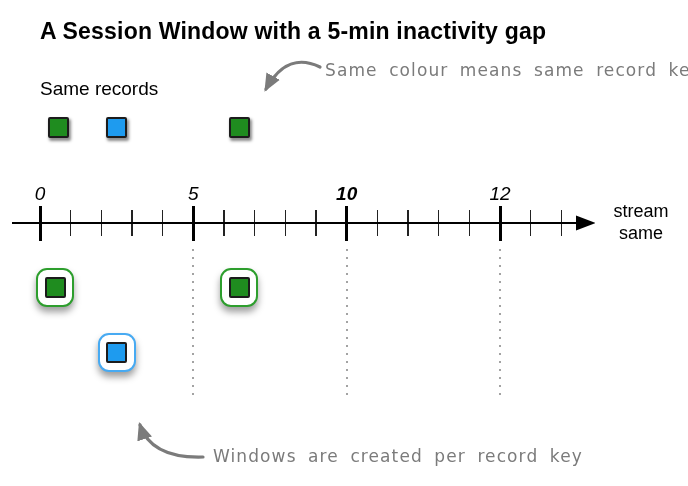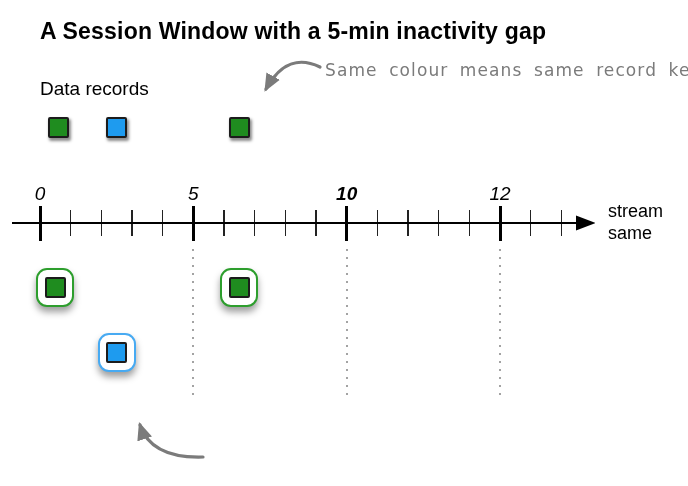--- a/index.html
+++ b/index.html
@@ -41,37 +41,37 @@
   .window .record{position:static;box-shadow:none;}
   .tick{
     position:absolute;background:#222;width:1.5px;height:26px;top:210px;
   }
   .tick.major{background:#000;width:3px;height:35px;top:206px;}
   .tick-label{
     position:absolute;top:183px;width:40px;text-align:center;
     font-size:19px;font-style:italic;color:#000;
   }
   .axis-caption{
-    position:absolute;left:608px;top:201px;width:66px;
+    position:absolute;left:608px;top:201px;width:66px;text-align:center;
     font-size:18px;color:#000;line-height:1.2;
   }
   .dotted-line{
     position:absolute;width:2px;top:249px;height:148px;
     background:repeating-linear-gradient(to bottom,var(--dots) 0 2.5px,transparent 2.5px 8px);
   }
   .svg-overlay{position:absolute;left:0;top:0;width:688px;height:486px;pointer-events:none;}
 </style>
 </head>
 <body>
 
 <div class="canvas">
 
   <div class="title">A Session Window with a 5-min inactivity gap</div>
 
-  <div class="records-label">Data records</div>
+  <div class="records-label">Same records</div>
 
   <div id="records-row">
       <div class="record green" style="left: 47.902px; top: 117px;"></div>
       <div class="record blue" style="left: 106.175px; top: 117px;"></div>
       <div class="record green" style="left: 228.855px; top: 117px;"></div>
     </div>
 
   <div class="annotation top">Same colour means same record key</div>
 
   <div id="axis-ticks">
@@ -117,20 +117,21 @@
         <div class="record green"></div>
       </div>
       <div class="window blue" style="left: 97.675px; top: 333px;">
         <div class="record blue"></div>
       </div>
       <div class="window green" style="left: 220.355px; top: 268px;">
         <div class="record green"></div>
       </div>
     </div>
 
+  <div class="annotation bottom">Windows are created per record key</div>
 
   <svg class="svg-overlay" viewBox="0 0 688 486">
     <defs>
       <marker id="ah-black" markerWidth="9" markerHeight="8" refX="7" refY="3.5" orient="auto">
         <path d="M0,0 L9,3.5 L0,7 Z" fill="#000"></path>
       </marker>
       <marker id="ah-gray" markerWidth="6" markerHeight="5.2" refX="4.6" refY="2.4" orient="auto">
         <path d="M0,0 L5.6,2.4 L0,4.8 Z" class="gray-fill" fill="#7b7b7b"></path>
       </marker>
     </defs>

